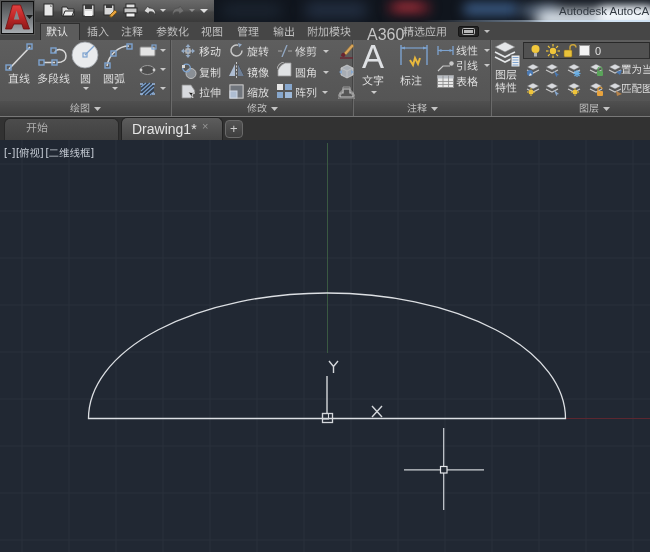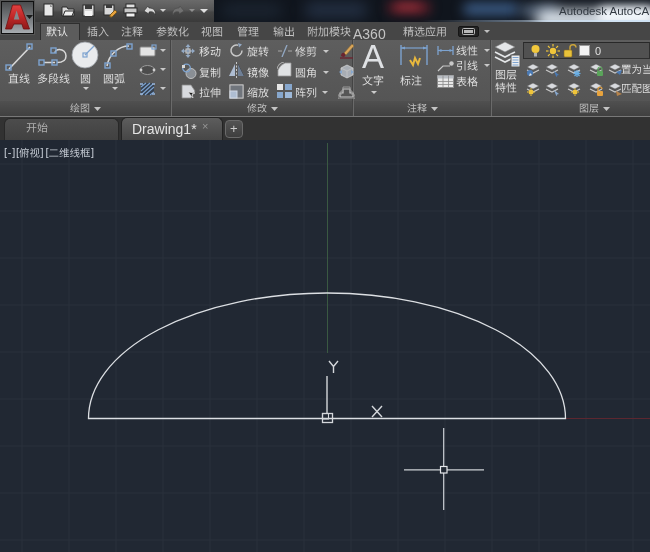--- a/index.html
+++ b/index.html
@@ -177,21 +177,21 @@
       </g>
     </svg>
 <svg class="ab" style="left:307.0px;top:25.5px;" width="44.0" height="11.0" viewBox="0 0 4000 1000" preserveAspectRatio="xMinYMin meet">
       <g fill="#c4c4c4">
         <use href="#g67" x="0"></use>
         <use href="#g12" x="1000"></use>
         <use href="#g41" x="2000"></use>
         <use href="#g19" x="3000"></use>
       </g>
     </svg>
-<div class="lt" style="left:353px;top:26px;color:#c4c4c4;font-size:14px">A360</div>
+<div class="lt" style="left:367px;top:26px;color:#c4c4c4;font-size:16px">A360</div>
 <svg class="ab" style="left:403.0px;top:25.5px;" width="44.0" height="11.0" viewBox="0 0 4000 1000" preserveAspectRatio="xMinYMin meet">
       <g fill="#c4c4c4">
         <use href="#g50" x="0"></use>
         <use href="#g62" x="1000"></use>
         <use href="#g25" x="2000"></use>
         <use href="#g46" x="3000"></use>
       </g>
     </svg>
 <div class="ab" style="left:458px;top:26px;width:21px;height:11px;background:#232323;border:1px solid #161616;border-radius:2px"></div>
 <svg class="ab" style="left:462px;top:28px" width="13" height="7">

